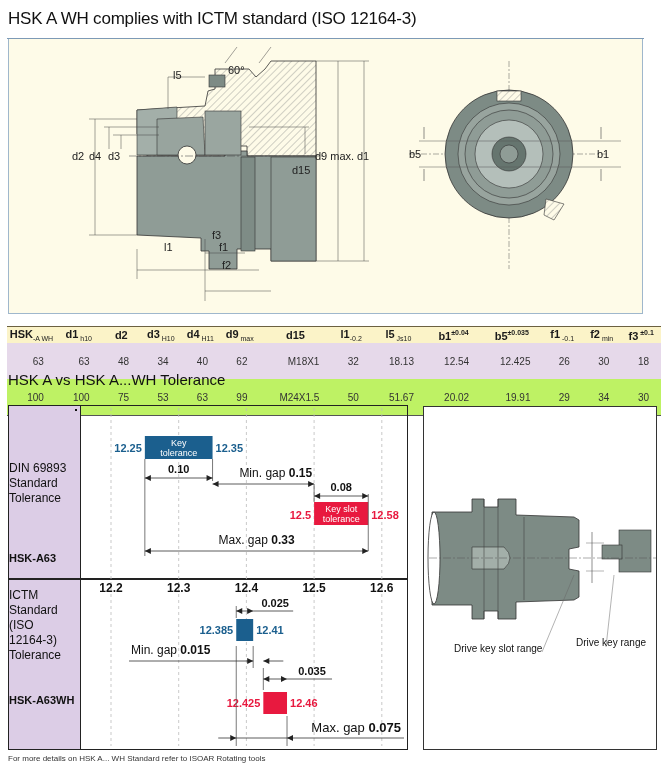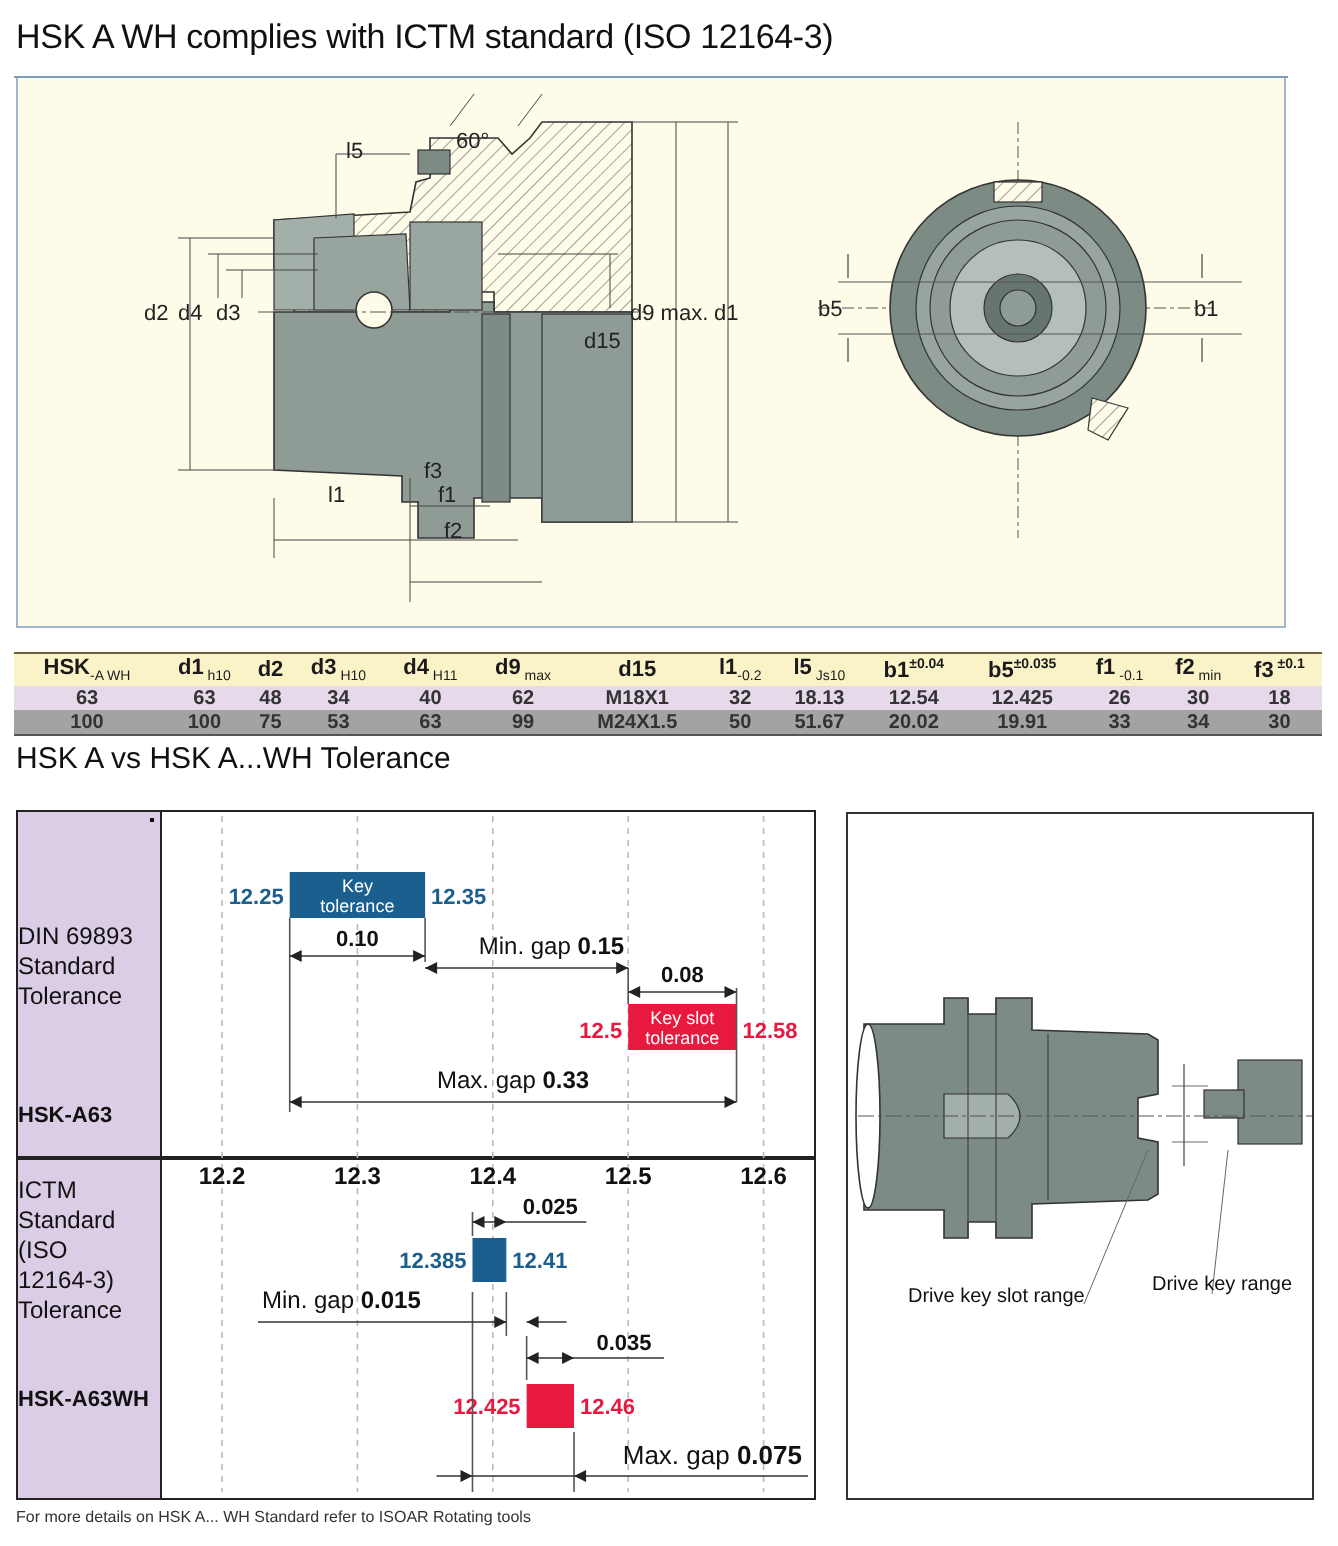--- a/index.html
+++ b/index.html
@@ -5,23 +5,23 @@
   html,body{margin:0;padding:0;background:#ffffff;}
   body{width:669px;height:773px;position:relative;overflow:hidden;font-family:"Liberation Sans",sans-serif;color:#1a1a1a;}
   .title{position:absolute;left:8px;top:9px;font-size:17px;font-weight:normal;letter-spacing:-0.2px;color:#111;}
   .title-rule{position:absolute;left:7px;top:38px;width:637px;height:1px;background:#7d9ab6;}
   .drawing-box{position:absolute;left:8px;top:39px;width:635px;height:275px;background:#fefbe8;border:1px solid #9fb7cc;border-top:none;box-sizing:border-box;}
   .drawing-box svg{position:absolute;left:0;top:0;}
   .spec-table{position:absolute;left:7px;top:326px;width:654px;border-collapse:collapse;font-size:10px;}
   .spec-table th{background:#fbf3c8;font-weight:bold;font-size:11px;height:16px;padding:0;text-align:center;border-top:1px solid #6b6040;}
   .spec-table th sub,.spec-table th sup{font-weight:normal;font-size:7px;}
   .spec-table th sup{font-weight:bold;}
-  .spec-table td{height:12px;padding:0;text-align:center;color:#333;font-weight:bold;}
+  .spec-table td{height:12px;padding:12px;text-align:right;color:#333;}
   .spec-table tr.r1 td{background:#e6d9ea;}
-  .spec-table tr.r2 td{background:#a3a3a3;border-bottom:1px solid #555;margin-top:32px;}
+  .spec-table tr.r2 td{background:#bef264;border-bottom:1px solid #555;margin-top:32px;}
   .section-title{position:absolute;left:8px;top:371px;font-size:15px;color:#111;}
   .chart-box{position:absolute;left:8px;top:405px;width:400px;height:345px;border:1.5px solid #222;box-sizing:border-box;}
   .side-panel{position:absolute;left:0;top:0;width:71px;height:100%;background:#dccde6;border-right:1.5px solid #222;}
   .axis-divider{position:absolute;left:0;top:172px;width:100%;height:1.5px;background:#222;}
   .side-label{position:absolute;left:0;width:71px;font-size:12px;line-height:15px;color:#111;}
   .side-label.bold{font-weight:bold;font-size:11px;}
   .footnote{position:absolute;left:8px;top:754px;font-size:8px;color:#333;}
   .photo-box{position:absolute;left:423px;top:406px;width:234px;height:344px;border:1.5px solid #333;box-sizing:border-box;background:#fff;}
   .photo-label{position:absolute;font-size:10px;color:#111;}
 </style>
@@ -154,21 +154,21 @@
         <td>100</td>
         <td>75</td>
         <td>53</td>
         <td>63</td>
         <td>99</td>
         <td>M24X1.5</td>
         <td>50</td>
         <td>51.67</td>
         <td>20.02</td>
         <td>19.91</td>
-        <td>33</td>
+        <td>29</td>
         <td>34</td>
         <td>30</td>
       </tr>
     </tbody>
 </table>
 
 <div class="section-title">HSK A vs  HSK A...WH Tolerance</div>
 
 <div class="chart-box">
   <div class="side-panel"></div>

